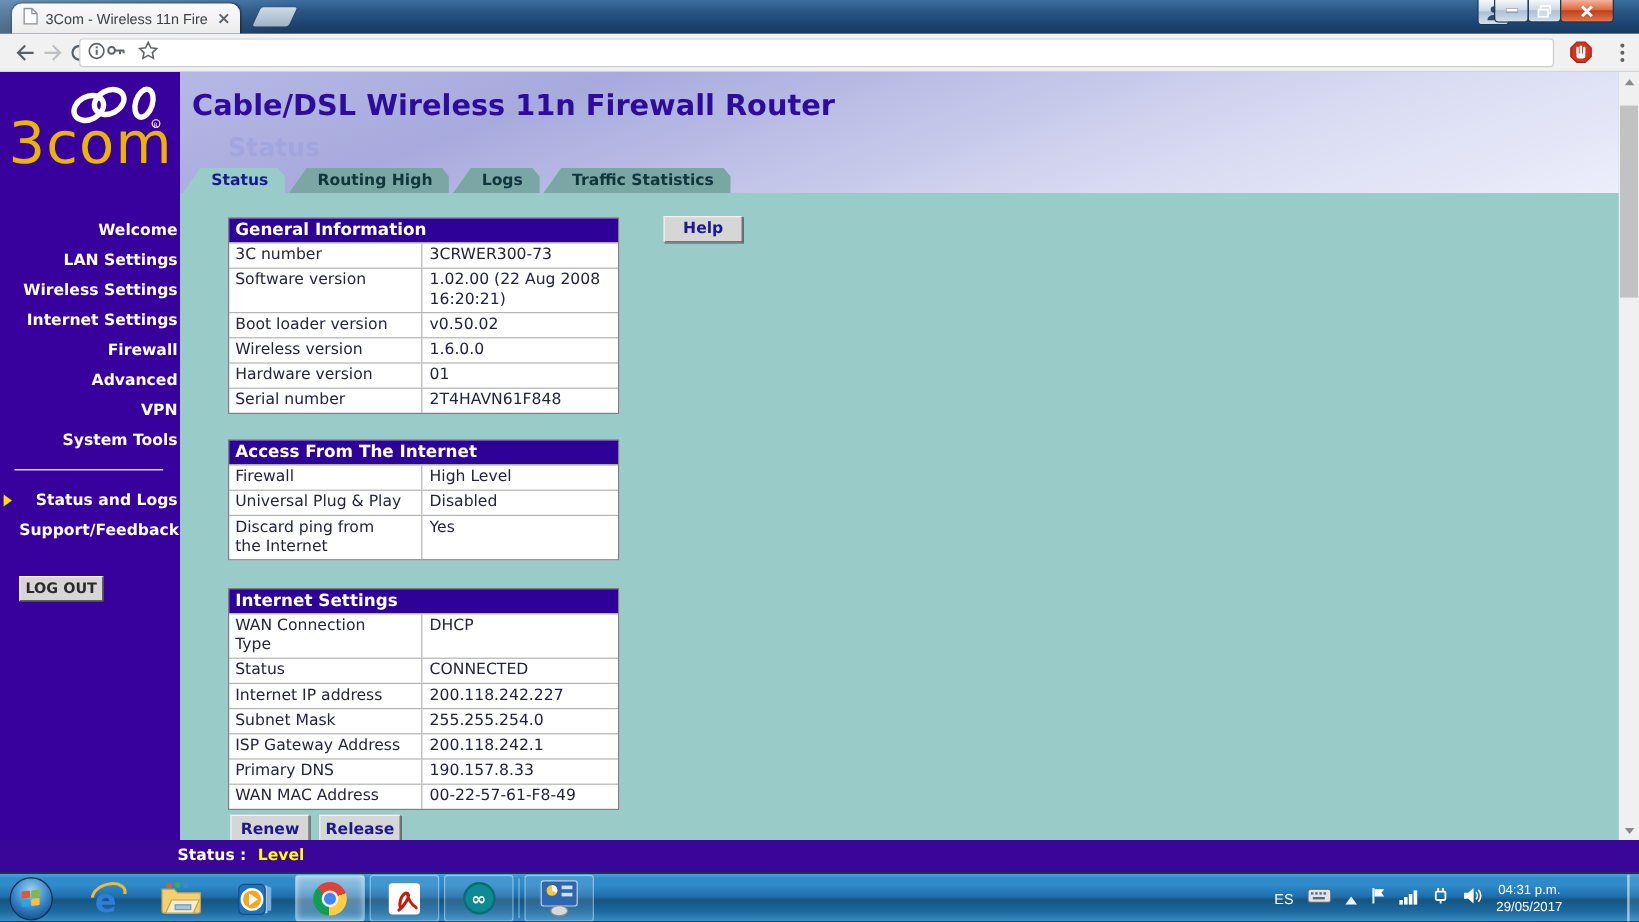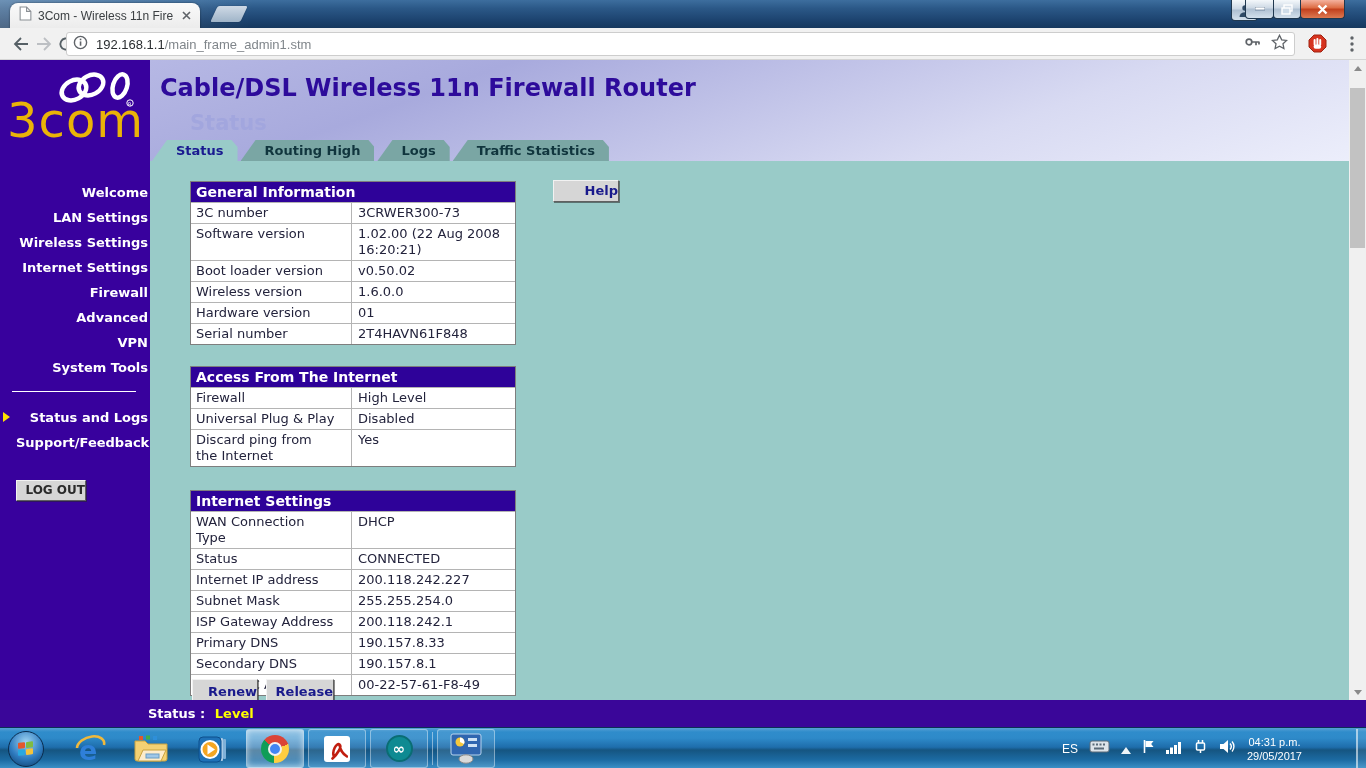--- a/index.html
+++ b/index.html
@@ -44,21 +44,21 @@
   .logo-rings { position:absolute; left:46px; top:8px; }
   .logo-word { position:absolute; left:7px; top:40px; color:#eab308; font-size:48px; font-weight:400; letter-spacing:1px; line-height:40px; }
   .nav { position:absolute; left:16px; width:132px; list-style:none; }
   .nav-main { top:120px; } .nav-sec { top:345px; }
   .nav div { height:25px; line-height:25px; color:#ffffff; font-size:13px; font-weight:bold; cursor:pointer; white-space:nowrap;text-align:right; }
   .nav-divider { position:absolute; left:12px; top:331px; width:124px; height:1px; background:#ffffff; }
   .nav-arrow { position:absolute; left:3px; top:352px; width:0; height:0;
     border-left:7px solid #ffe000; border-top:5px solid transparent; border-bottom:5px solid transparent; }
   .btn3d { background:#d6d6d6; border:1px solid; border-color:#f2f2f2 #606060 #606060 #f2f2f2;
     box-shadow:1px 1px 0 rgba(40,40,40,.55); color:#1a1a8c; font-weight:bold; font-size:13px;
-    text-align:right; font-family:"DejaVu Sans",sans-serif; cursor:pointer; }
+    text-align:center; font-family:"DejaVu Sans",sans-serif; cursor:pointer; }
   .logout { position:absolute; left:16px; top:420px; width:70px; height:21px; line-height:19px; color:#2a2a2a; font-size:12px; }
 
   .hdr { position:absolute; left:150px; top:0; width:1199px; height:101px;
     background:linear-gradient(160deg,#b6b8e4 0%,#a8aadd 25%,#d8daf2 70%,#eceefb 100%); }
   .hdr-title { position:absolute; left:10px; top:14px; font-size:24px; font-weight:bold; color:#2d0b9b; }
   .hdr-sub { position:absolute; left:40px; top:51px; font-size:21px; font-weight:bold; color:#a2a6de; }
   .rtabs { position:absolute; left:2px; bottom:0; display:flex; gap:3px; }
   .rtab { height:21px; line-height:21px; padding:0 14px 0 24px; font-size:13px; font-weight:bold;
     background:#7aa6a4; color:#10353d; cursor:pointer;
     clip-path:polygon(15px 0%, calc(100% - 6px) 0%, 100% 7px, 100% 100%, 0% 100%); }
@@ -175,21 +175,20 @@
         </svg>
     </span>
     <div class="omnibox">
       <span>
         <svg width="15" height="15" viewBox="0 0 14 14">
             <circle cx="7" cy="7" r="5.7" fill="none" stroke="#5f6368" stroke-width="1.3"></circle>
             <rect x="6.3" y="6" width="1.5" height="4" fill="#5f6368"></rect>
             <rect x="6.3" y="3.4" width="1.5" height="1.5" fill="#5f6368"></rect>
           </svg>
       </span>
-      <span class="urltext"><span class="urlhost">192.168.1.1</span><span class="urlpath">/main_frame_admin1.stm</span></span>
       <span class="obox-right">
         <span>
           <svg width="17" height="16" viewBox="0 0 17 16">
               <circle cx="5" cy="8" r="2.8" fill="none" stroke="#5f6368" stroke-width="1.7"></circle>
               <path d="M8 8 h7.5 M12 8 v3.2 M15 8 v2.4" stroke="#5f6368" stroke-width="1.7" fill="none"></path>
             </svg>
         </span>
         <span>
           <svg width="17" height="16" viewBox="0 0 17 16">
               <path d="M8.5 1.3 l2.2 4.5 4.9.6 -3.6 3.4 .9 4.8 -4.4-2.4 -4.4 2.4 .9-4.8 -3.6-3.4 4.9-.6z" fill="none" stroke="#5f6368" stroke-width="1.3"></path>
@@ -334,24 +333,20 @@
           </div>
             <div class="rt-row">
             <div class="rt-label">ISP Gateway Address</div>
             <div class="rt-value">200.118.242.1</div>
           </div>
             <div class="rt-row">
             <div class="rt-label">Primary DNS</div>
             <div class="rt-value">190.157.8.33</div>
           </div>
             <div class="rt-row">
-            <div class="rt-label">Secondary DNS</div>
-            <div class="rt-value">190.157.8.1</div>
-          </div>
-            <div class="rt-row">
             <div class="rt-label">WAN MAC Address</div>
             <div class="rt-value">00-22-57-61-F8-49</div>
           </div>
           </div>
       </div>
 
       <div class="btn3d renewbtn">Renew</div>
       <div class="btn3d releasebtn">Release</div>
     </div>
 

